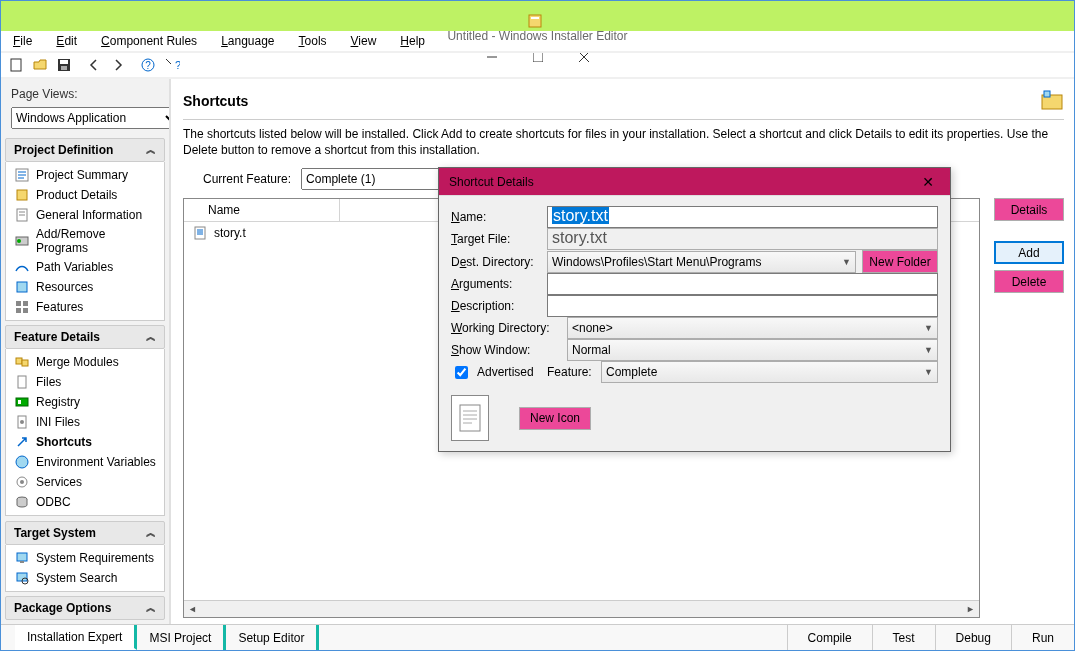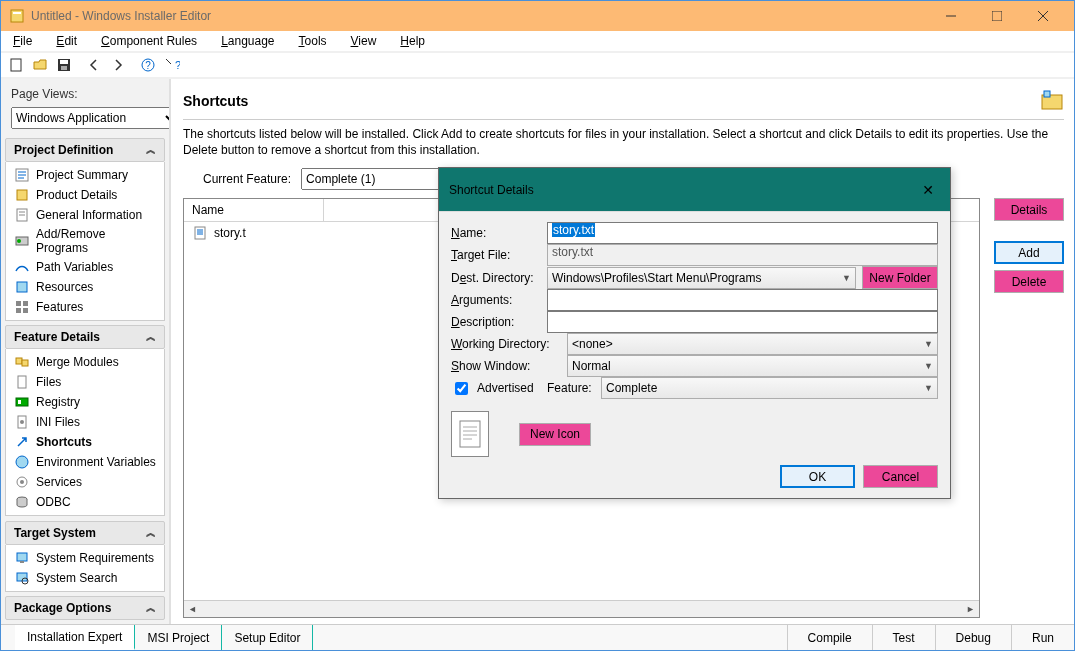--- a/index.html
+++ b/index.html
@@ -1,18 +1,18 @@
 <!DOCTYPE html>
 <html><head>
 <meta charset="utf-8">
 <style>
 * { box-sizing: border-box; font-family: "Segoe UI", Tahoma, sans-serif; }
 body { margin: 0; padding: 0; background: #fff; font-size: 12px; color: #000; overflow: hidden; }
 .window { width: 1075px; height: 651px; border: 1px solid #4a90d9; display: flex; flex-direction: column; background: #fff; }
-.titlebar { height: 30px; display: flex; align-items: center; padding: 12px 8px; background: #fdba74; }
+.titlebar { height: 30px; display: flex; align-items: center; padding: 12px 8px; background: #bef264; flex-direction: column; }
 .titlebar .icon { width: 16px; height: 16px; margin-right: 6px; }
 .titlebar .title { color: #6a6a6a; font-size: 12px; flex: 1; }
 .win-controls { display: flex; gap: 0; }
 .win-btn { width: 46px; height: 28px; display: flex; align-items: center; justify-content: center; color: #666; }
 .menubar { height: 20px; display: flex; align-items: center; padding: 0 4px; gap: 8px; }
 .menubar span { padding: 2px 8px; cursor: default; }
 .menubar span u { text-decoration: underline; }
 .toolbar { height: 28px; display: flex; align-items: center; padding: 2px 4px; border-top: 2px solid #f0f0f0; border-bottom: 2px solid #f0f0f0; gap: 2px; }
 .toolbar .tbtn { width: 22px; height: 22px; display: flex; align-items: center; justify-content: center; border: 1px solid transparent; }
 .toolbar .sep { width: 4px; }
@@ -29,46 +29,46 @@
 .content { flex: 1; padding: 10px 10px 6px 12px; display: flex; flex-direction: column; background: #fff; position: relative; min-width: 0; }
 .content-head { display: flex; align-items: center; justify-content: space-between; border-bottom: 1px solid #ccc; padding-bottom: 6px; }
 .content-head h2 { margin: 0; font-size: 14px; font-weight: bold; }
 .desc { margin: 6px 0 10px 0; color: #000; line-height: 1.35; }
 .feature-row { display: flex; align-items: center; gap: 10px; margin-left: 20px; margin-bottom: 8px; }
 .feature-row select { width: 320px; height: 22px; font-size: 12px; }
 .content-body { flex: 1; display: flex; gap: 14px; min-height: 0; }
 .list-pane { flex: 1; border: 1px solid #888; background: #fff; display: flex; flex-direction: column; overflow: hidden; }
 .list-header { display: flex; background: #fff; border-bottom: 1px solid #d4d4d4; }
 .list-header .col { padding: 4px 8px; border-right: 1px solid #d4d4d4; font-size: 12px; background: #fff; }
-.list-header .col:first-child { width: 140px; }
+.list-header .col:first-child { width: 140px; margin-left: 16px; }
 .list-header .col:last-child { flex: 1; border-right: none; }
 .list-row { display: flex; align-items: center; padding: 3px 8px; gap: 6px; }
 .list-row .ico { width: 16px; height: 16px; }
 .list-scroll-h { height: 17px; background: #f0f0f0; border-top: 1px solid #ccc; display: flex; }
 .list-scroll-h .arrow { width: 17px; display: flex; align-items: center; justify-content: center; background: #f0f0f0; font-size: 9px; color: #555; }
 .list-scroll-h .track { flex: 1; }
 .btn-col { width: 70px; display: flex; flex-direction: column; gap: 6px; }
 .wbtn { height: 23px; border: 1px solid #adadad; background: #ec4899; font-size: 12px; display: flex; align-items: center; justify-content: center; cursor: default; }
 .wbtn.primary { border: 1px solid #0078d7; background: #e5f1fb; }
 .wbtn.highlight { border: 2px solid #0078d7; background: #e5f1fb; }
 .bottom-tabs { height: 26px; display: flex; align-items: stretch; border-top: 1px solid #ccc; background: #f8f8f8; }
-.bottom-tabs .tab { padding: 4px 12px; border-right: 1px solid #14b8a6; display: flex; align-items: center; cursor: default; }
+.bottom-tabs .tab { padding: 4px 12px; border-right: 3px solid #14b8a6; display: flex; align-items: center; cursor: default; }
 .bottom-tabs .tab.active { background: #fff; font-weight: normal; border-bottom: 2px solid #fff; }
 .bottom-tabs .spacer { flex: 1; }
 .bottom-tabs .rtab { padding: 4px 20px; border-left: 1px solid #ccc; display: flex; align-items: center; }
 
 
 .dialog { position: absolute; left: 267px; top: 88px; width: 513px; background: #f0f0f0; border: 1px solid #666; box-shadow: 2px 2px 8px rgba(0,0,0,0.2); z-index: 100; }
-.dialog-title { height: 44px; display: flex; align-items: center; padding: 0 10px; background: #0f766e; justify-content: space-between; border-bottom: 1px solid #ddd; }
+.dialog-title { height: 28px; display: flex; align-items: center; padding: 0 10px; background: #be185d; justify-content: space-between; border-bottom: 1px solid #ddd; }
 .dialog-title .close { width: 24px; height: 20px; display: flex; align-items: center; justify-content: center; font-size: 14px; }
 .dialog-body { padding: 10px 12px; }
 .form-row { display: flex; align-items: center; min-height: 22px; }
 .form-row label { width: 96px; }
 .form-row label u { text-decoration: underline; }
-.tinput { flex: 1; height: 22px; border: 1px solid #7a7a7a; padding: 0 4px; font-size: 12px; background: #fff; }
+.tinput { flex: 1; height: 22px; border: 1px solid #7a7a7a; padding: 0 4px; font-size: 16px; background: #fff; }
 .tinput.ro { background: #f0f0f0; color: #555; border-color: #adadad; }
 .tinput.sel { background: #fff; }
 .tinput.sel .selection { background: #0078d7; color: #fff; padding: 0 1px; }
 .tselect { flex: 1; height: 22px; border: 1px solid #adadad; background: linear-gradient(#f8f8f8,#e8e8e8); padding: 0 4px; display: flex; align-items: center; justify-content: space-between; font-size: 12px; }
 .tselect .arrow { font-size: 9px; color: #555; }
 .check-row { display: flex; align-items: center; gap: 6px; }
 .dialog-buttons { display: flex; justify-content: flex-end; gap: 8px; padding-top: 8px; }
 .dialog-buttons .wbtn { width: 75px; }
 .newicon-row { display: flex; align-items: center; gap: 30px; margin-top: 12px; }
 .icon-preview { width: 38px; height: 46px; border: 1px solid #888; background: #fff; display: flex; align-items: center; justify-content: center; }
@@ -452,24 +452,20 @@
             <div class="icon-preview">
                 <svg width="24" height="30">
                   <rect x="2" y="2" width="20" height="26" fill="#fff" stroke="#888"></rect>
                   <line x1="5" y1="8" x2="19" y2="8" stroke="#aaa"></line>
                   <line x1="5" y1="12" x2="19" y2="12" stroke="#aaa"></line>
                   <line x1="5" y1="16" x2="19" y2="16" stroke="#aaa"></line>
                   <line x1="5" y1="20" x2="14" y2="20" stroke="#aaa"></line>
                 </svg>
               </div>
             <div class="wbtn" style="width:72px">New Icon</div>
-          </div>
-          <div class="dialog-buttons">
-            <div class="wbtn primary" style="border:2px solid #0078d7">OK</div>
-            <div class="wbtn">Cancel</div>
           </div>
         </div>
       </div>
 
     </div>
   </div>
 
   <div class="bottom-tabs">
     <div style="width:14px"></div>
     <div class="tab active">Installation Expert</div>

